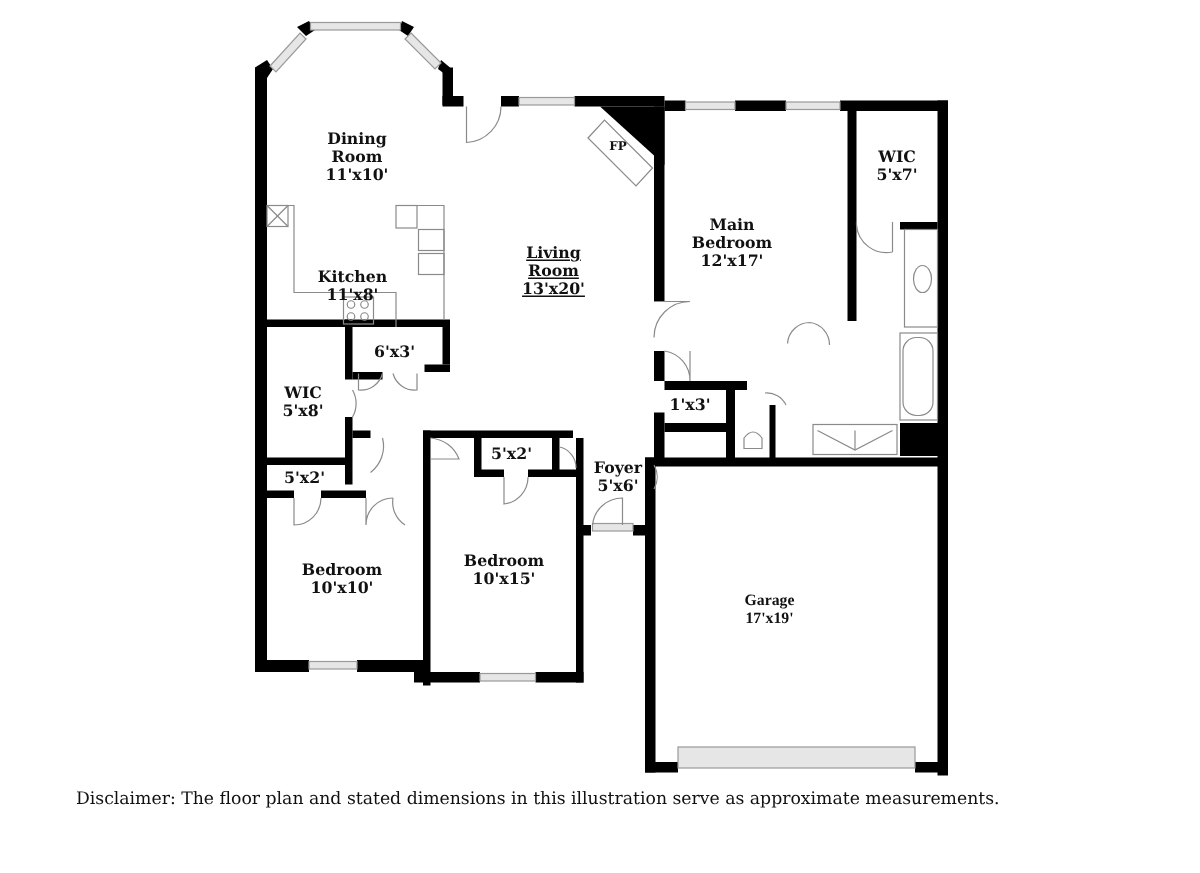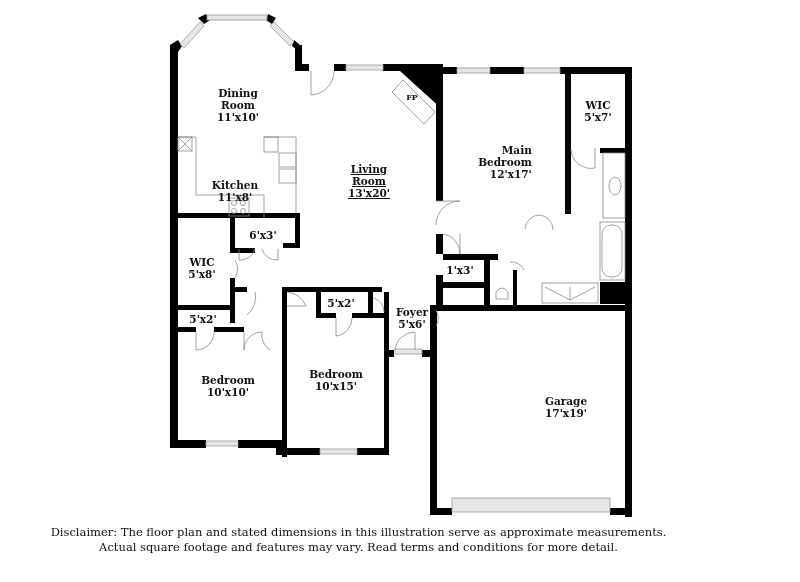--- a/index.html
+++ b/index.html
@@ -160,21 +160,21 @@
 </div>
 <div class="lbl" style="left:235px; top:159px;margin-top:20px;">
   <span>Kitchen</span>
   <span>11'x8'</span>
 </div>
 <div class="lbl" style="left:369px; top:163px;text-decoration:underline;">
   <span>Living</span>
   <span>Room</span>
   <span>13'x20'</span>
 </div>
-<div class="lbl" style="left:505px; top:144px;text-align:right;">
+<div class="lbl" style="left:488px; top:144px;">
   <span>Main</span>
   <span>Bedroom</span>
   <span>12'x17'</span>
 </div>
 <div class="lbl" style="left:598px; top:99px;">
   <span>WIC</span>
   <span>5'x7'</span>
 </div>
 <div class="lbl" style="left:202px; top:256px;">
   <span>WIC</span>
@@ -197,24 +197,23 @@
   <span>5'x6'</span>
 </div>
 <div class="lbl" style="left:228px; top:374px;">
   <span>Bedroom</span>
   <span>10'x10'</span>
 </div>
 <div class="lbl" style="left:336px; top:368px;">
   <span>Bedroom</span>
   <span>10'x15'</span>
 </div>
-<div class="lbl" style="left:566px; top:395px;">
+<div class="lbl" style="left:513px; top:395px;font-family:Liberation Serif, serif;">
   <span>Garage</span>
   <span>17'x19'</span>
 </div>
 <div class="lbl fp" style="left:412px; top:91px;">
   <span>FP</span>
 </div>
 
 <div id="disclaimer">
   <span>Disclaimer: The floor plan and stated dimensions in this illustration serve as approximate measurements.</span>
-  <span>Actual square footage and features may vary. Read terms and conditions for more detail.</span>
 </div>
 
 </body></html>

